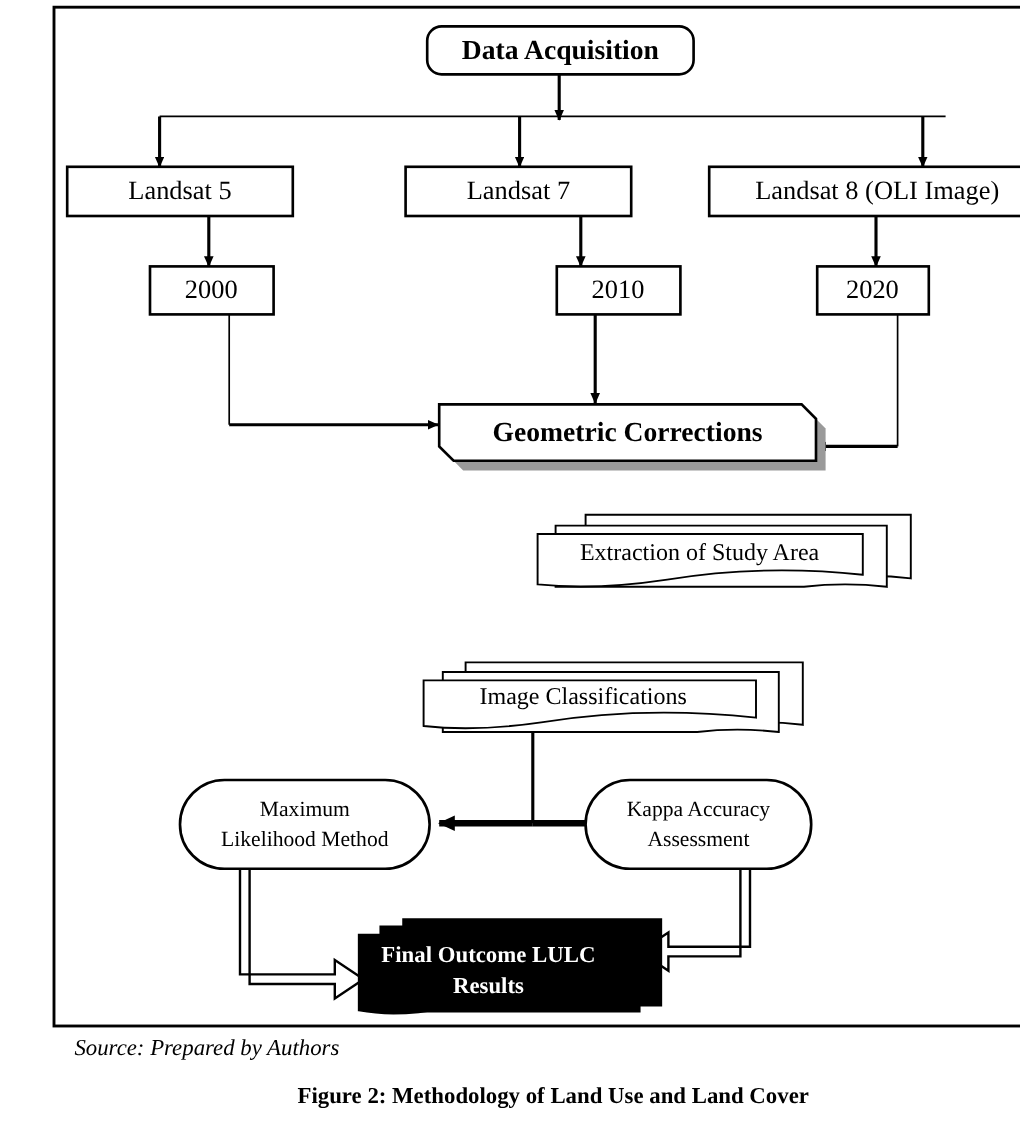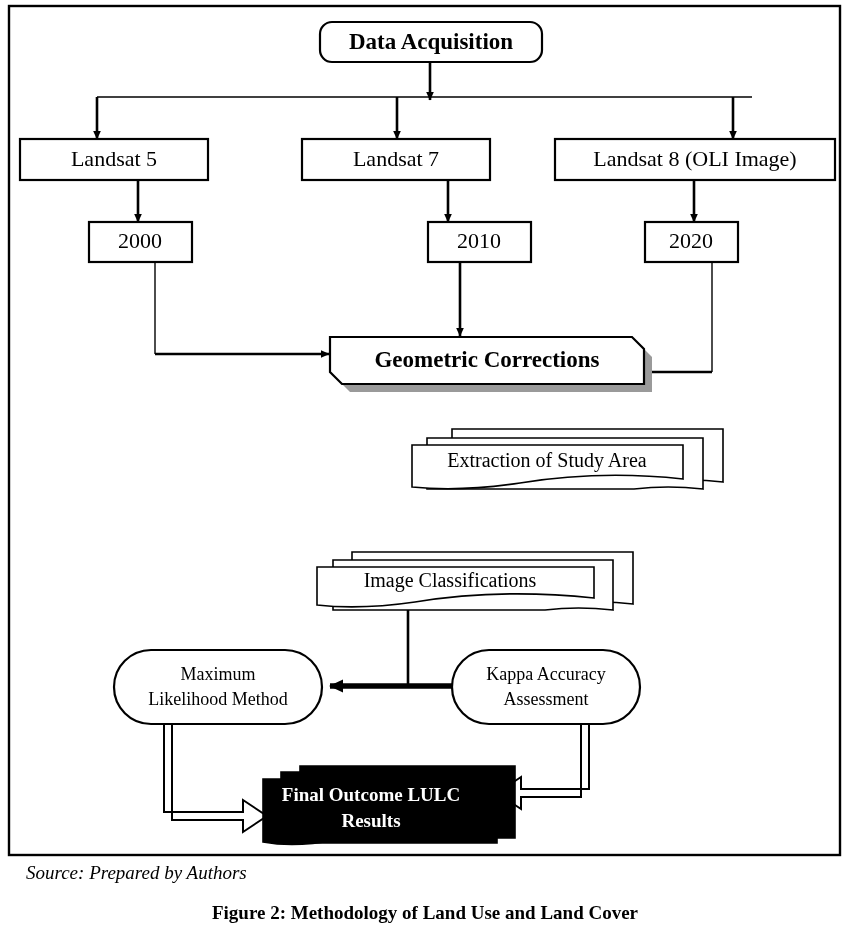--- a/index.html
+++ b/index.html
@@ -13,20 +13,21 @@
     height: 940px;
     font-family: "Liberation Serif", "DejaVu Serif", serif;
     color: #000000;
     position: relative;
     overflow: hidden;
   }
   #figure-root {
     position: relative;
     width: 696px;
     height: 940px;
+    margin-left: 36px;
   }
   #flow-svg {
     position: absolute;
     left: 0;
     top: 0;
     width: 850px;
     height: 940px;
     display: block;
   }
   .node-text {

